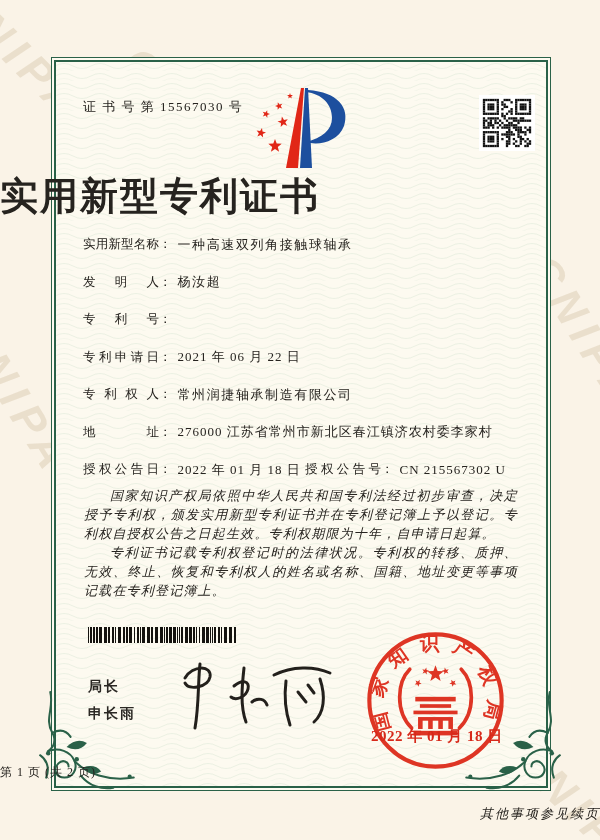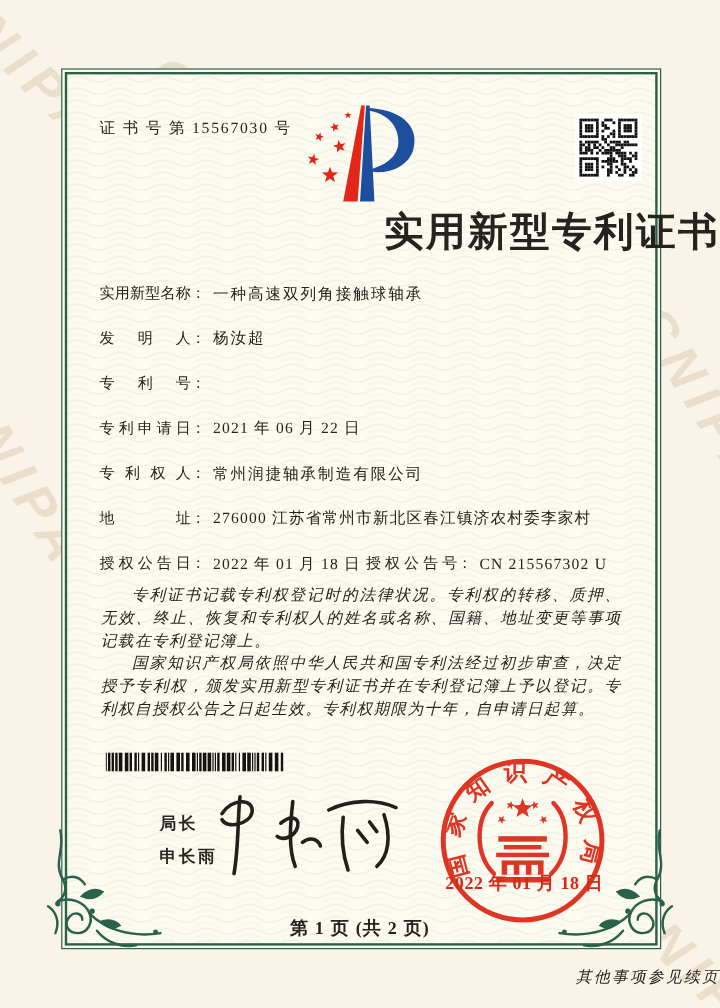--- a/index.html
+++ b/index.html
@@ -33,50 +33,50 @@
   }
   .guilloche{position:absolute; left:3px; top:3px; opacity:.55;}
   .corner{position:absolute; width:112px; height:112px;}
   .cl{left:36px; top:688px;}
   .cr{left:452px; top:688px; transform:scaleX(-1);}
   
   .certno{position:absolute; left:83px; top:98px; font-size:13px; letter-spacing:1.5px;}
   .logo{position:absolute; left:252px; top:86px;}
   .qr{position:absolute; left:479px; top:95px; background:#fff;}
   .title{
-    position:absolute; left:0; right:0; top:171px; text-align:right;
-    font-size:33px; font-weight:bold; letter-spacing:2px;
+    position:absolute; left:0; right:0; top:171px; text-align:left;
+    font-size:38px; font-weight:bold; letter-spacing:2px;
   }
   
   .fields{position:absolute; left:83px; top:226px; width:440px;}
   .row{position:relative; height:37.5px; display:flex; align-items:center; font-size:13px;}
   .lbl{display:inline-flex; justify-content:space-between; width:76px; font-size:12.5px;}
   .colon{font-size:12.5px;}
   .val{margin-left:6px; letter-spacing:1.6px;}
   .val.num{letter-spacing:1px;}
   .pair2{position:absolute; left:222px; top:0; height:100%; display:flex; align-items:center;}
   
   .bodytext{position:absolute; left:84px; top:486px; width:434px;}
   .bodytext p{
     margin:0; font-size:13px; line-height:19px; text-indent:2em;
     font-style:italic; letter-spacing:1.2px; text-align:justify;
   }
   
   .barcode{position:absolute; left:88px; top:627px;}
   .director{position:absolute; left:88px; top:678px;
     font-family:"Liberation Sans","DejaVu Sans",sans-serif;
     font-weight:bold; font-size:14px; color:#2b2824;}
-  .director div{margin-bottom:9px; letter-spacing:2px;margin-left:45px;}
+  .director div{margin-bottom:9px; letter-spacing:2px;}
   .sig{position:absolute; left:170px; top:656px;}
   .seal{position:absolute; left:362px; top:627px; opacity:.95;}
   .sealdate{
     position:absolute; left:371px; top:727px; font-size:15px; font-weight:bold;
     color:#d7291a; letter-spacing:.5px; white-space:nowrap;
   }
-  .pagenum{position:absolute; left:0; right:0; top:764px; text-align:center; font-size:15px; letter-spacing:1px;font-weight:bold;}
+  .pagenum{position:absolute; left:0; right:0; top:764px; font-size:12px; letter-spacing:1px;}
   .note{
     position:absolute; left:0; right:0; top:805px; text-align:right;
     font-size:13px; font-style:italic; letter-spacing:2px;
   }
 </style>
 </head>
 <body>
 
 <div class="page">
 
@@ -462,22 +462,22 @@
             <span>告</span>
             <span>号</span>
           </span>
           <span class="colon">：</span>
           <span class="val num">CN 215567302 U</span>
       </span>
     </div>
   </div>
 
   <div class="bodytext">
+    <p>国家知识产权局依照中华人民共和国专利法经过初步审查，决定授予专利权，颁发实用新型专利证书并在专利登记簿上予以登记。专利权自授权公告之日起生效。专利权期限为十年，自申请日起算。</p>
     <p>专利证书记载专利权登记时的法律状况。专利权的转移、质押、无效、终止、恢复和专利权人的姓名或名称、国籍、地址变更等事项记载在专利登记簿上。</p>
-    <p>国家知识产权局依照中华人民共和国专利法经过初步审查，决定授予专利权，颁发实用新型专利证书并在专利登记簿上予以登记。专利权自授权公告之日起生效。专利权期限为十年，自申请日起算。</p>
   </div>
 
   <svg class="barcode" id="barcode" width="152" height="16">
       <rect x="0" y="0" width="1" height="16" fill="#15130f"></rect>
       <rect x="2" y="0" width="2" height="16" fill="#15130f"></rect>
       <rect x="5" y="0" width="2" height="16" fill="#15130f"></rect>
       <rect x="8" y="0" width="2" height="16" fill="#15130f"></rect>
       <rect x="11" y="0" width="3" height="16" fill="#15130f"></rect>
       <rect x="16" y="0" width="3" height="16" fill="#15130f"></rect>
       <rect x="20" y="0" width="2" height="16" fill="#15130f"></rect>

